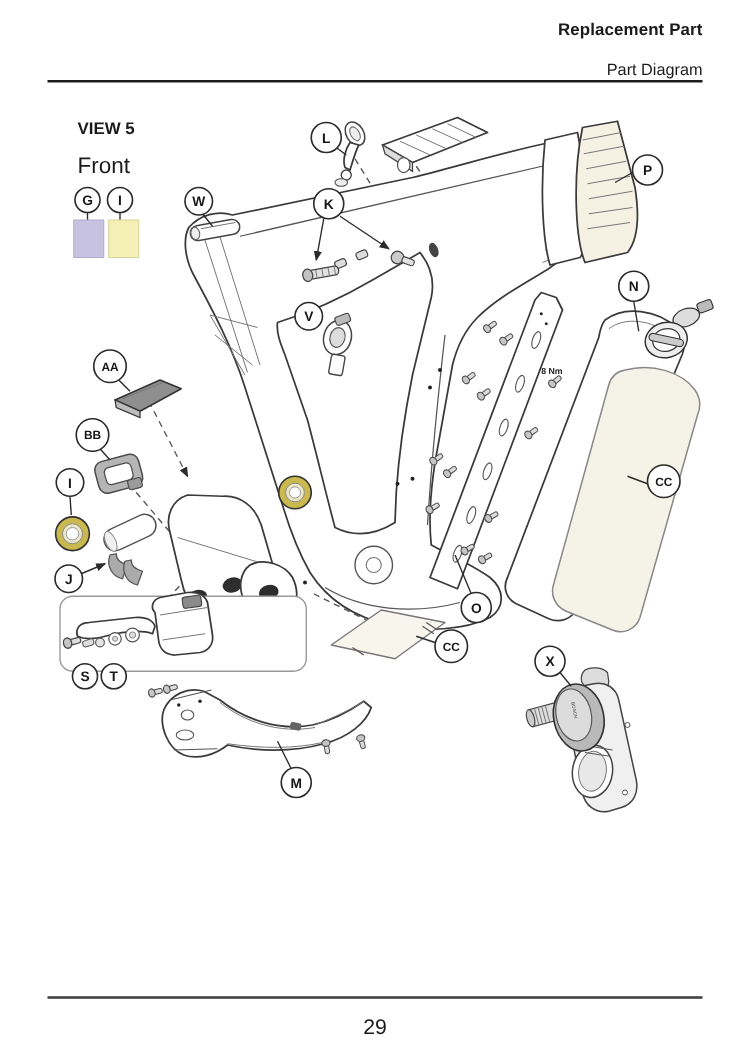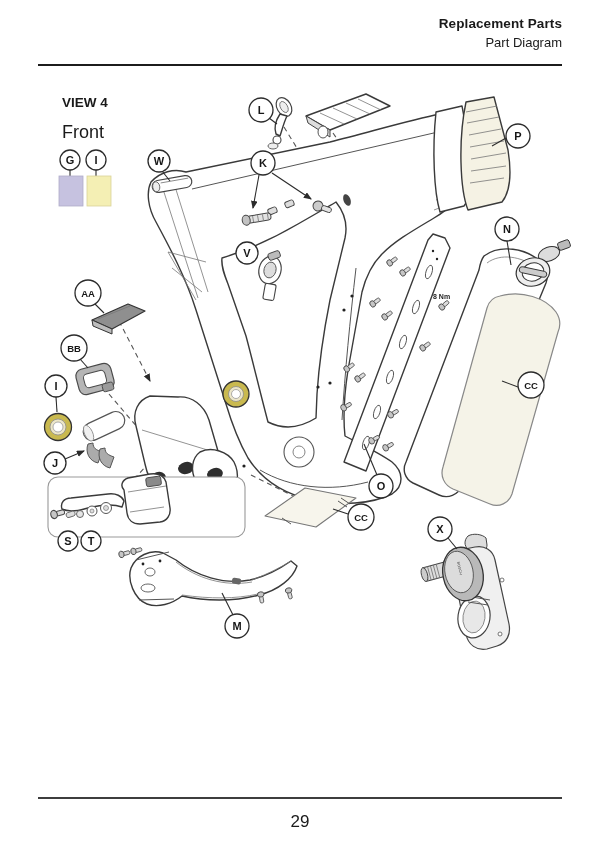--- a/index.html
+++ b/index.html
@@ -1,20 +1,20 @@
 <!DOCTYPE html>
 <html><head>
 <meta charset="utf-8">
 <style>
   html,body{margin:0;padding:0;background:#fff;}
   body{width:600px;height:851px;font-family:"Liberation Sans",sans-serif;color:#1a1a1a;}
   .page{position:relative;width:600px;height:851px;background:#fff;overflow:hidden;}
   .hdr{position:absolute;top:15px;right:38px;text-align:right;line-height:1.4;}
   .hdr-title{font-weight:bold;font-size:13.5px;letter-spacing:.1px;}
-  .hdr-sub{font-size:13px;}
+  .hdr-sub{font-size:13px;margin-top:13px;}
   .rule{position:absolute;left:38px;right:38px;height:2px;background:#1c1c1c;}
   .rule-top{top:64px;}
   .rule-bottom{top:797px;background:#3d3d3d;}
   .view-title{position:absolute;left:62px;top:95px;font-size:13.5px;font-weight:bold;}
   .view-sub{position:absolute;left:62px;top:122px;font-size:18px;}
   .pageno{position:absolute;top:812px;left:0;width:100%;text-align:center;font-size:17px;}
   svg.diagram{position:absolute;left:0;top:0;}
   .ln{stroke:#3a3a3a;stroke-width:1.4;fill:#fff;stroke-linejoin:round;}
   .ln2{stroke:#555;stroke-width:1;fill:none;stroke-linejoin:round;}
   .thin{stroke:#777;stroke-width:.8;fill:none;}
@@ -25,26 +25,26 @@
   .co text.sm{font-size:9.5px;}
   .torque{font-family:"Liberation Sans",sans-serif;font-size:7px;font-weight:bold;fill:#222;}
   .micro{font-family:"Liberation Sans",sans-serif;font-size:3.5px;fill:#333;letter-spacing:.2px;}
 </style>
 </head>
 <body>
 
 <div class="page">
 
   <div class="hdr">
-    <div class="hdr-title">Replacement Parts</div>
+    <div class="hdr-title">Replacement Part</div>
     <div class="hdr-sub">Part Diagram</div>
   </div>
   <div class="rule rule-top"></div>
 
-  <div class="view-title">VIEW 4</div>
+  <div class="view-title">VIEW 5</div>
   <div class="view-sub">Front</div>
 
   <svg class="diagram" width="600" height="851" viewBox="0 0 600 851">
     <defs>
       <marker id="arr" markerWidth="9" markerHeight="8" refX="6.5" refY="3" orient="auto">
         <path d="M0,0L7.5,3L0,6Z" fill="#2b2b2b"></path>
       </marker>
       <g id="scr">
         <rect x="0" y="-1.8" width="7" height="3.6" rx="1.5" fill="#dcdcdc" stroke="#4a4a4a" stroke-width="0.8"></rect>
         <ellipse cx="-1.6" cy="0" rx="2.6" ry="3.3" fill="#c6c6c6" stroke="#4a4a4a" stroke-width="0.9"></ellipse>

